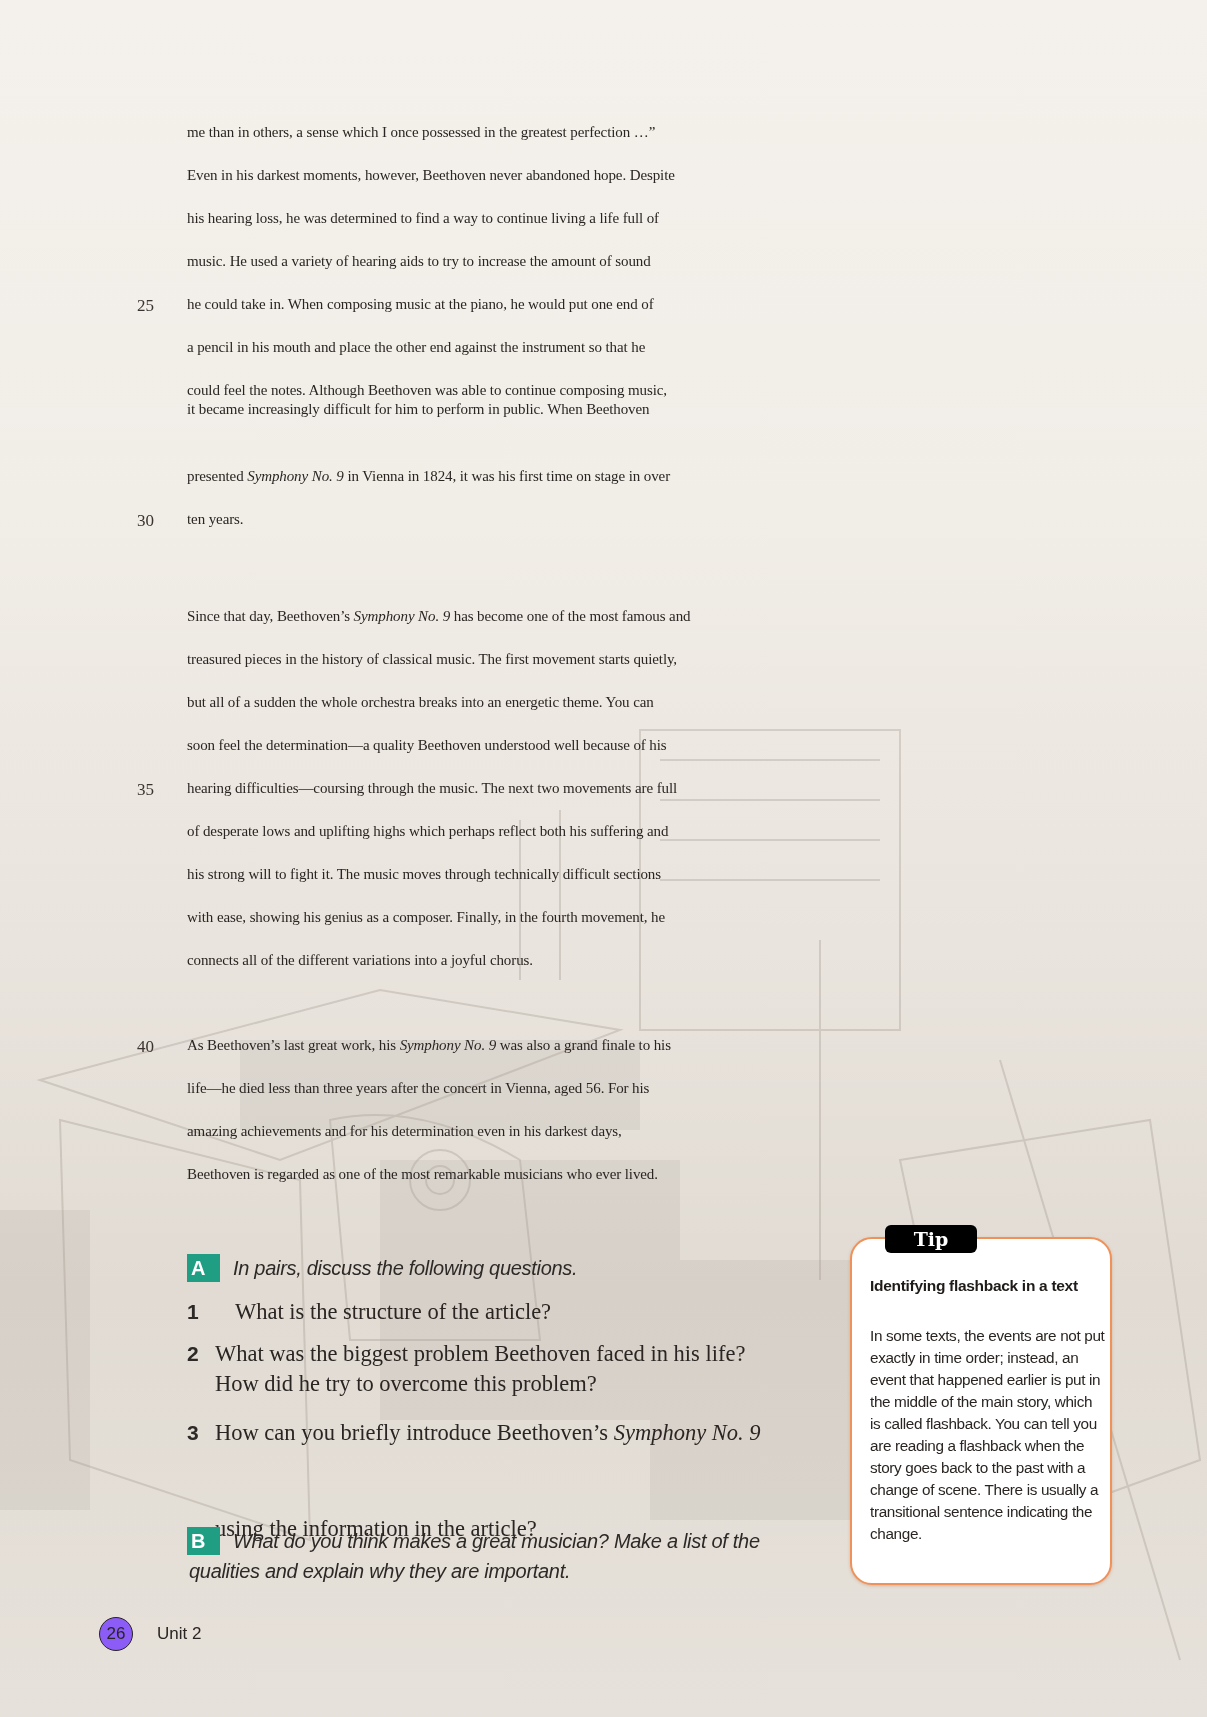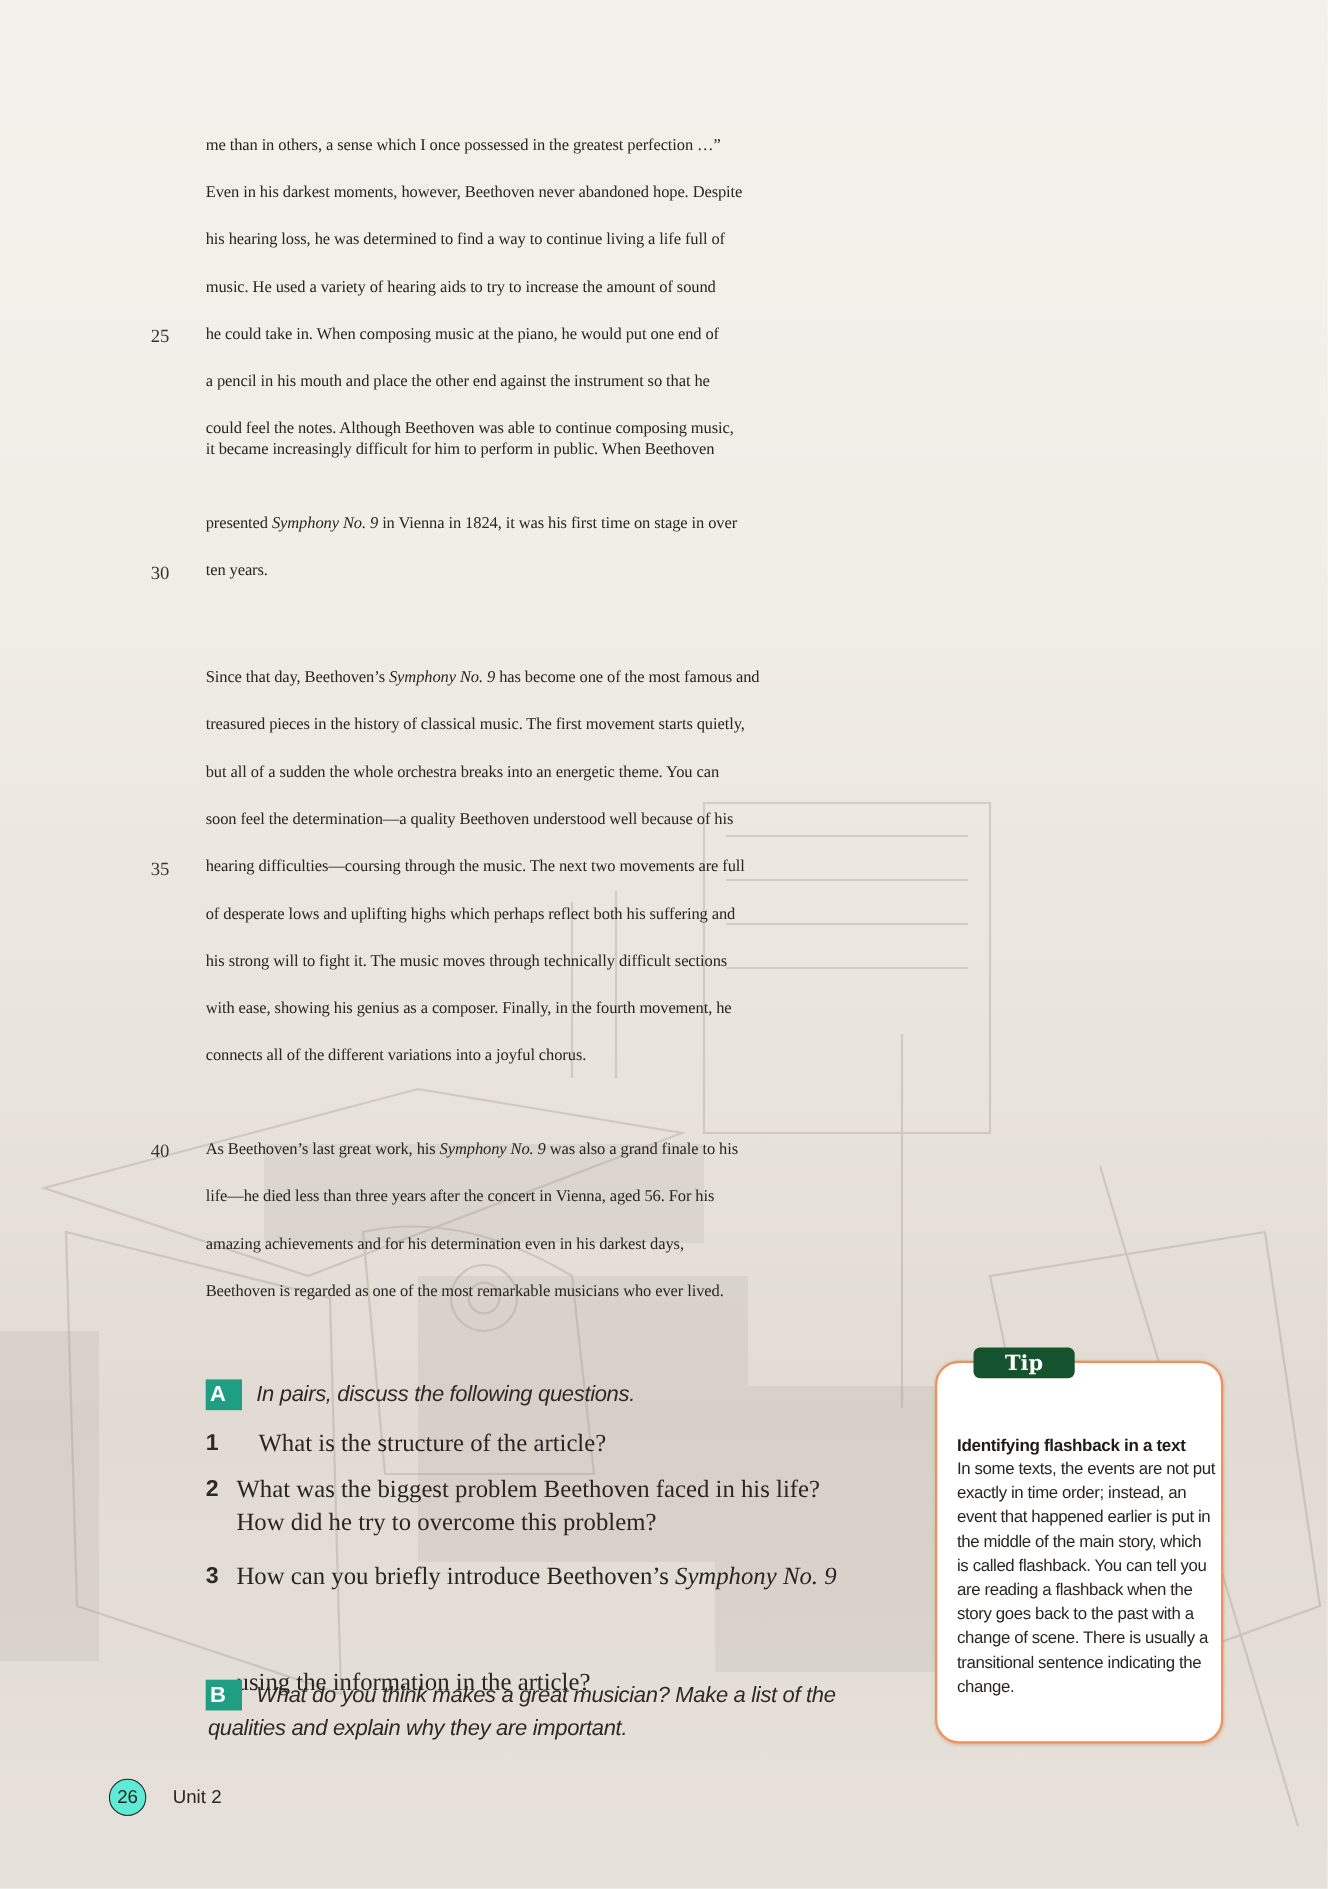--- a/index.html
+++ b/index.html
@@ -38,38 +38,38 @@
     .q-text {
       position: absolute; left: 215px; font-size: 22.5px; line-height: 30px; white-space: nowrap;
     }
     .tip-box {
       position: absolute; left: 850px; top: 1237px; width: 262px; height: 348px;
       background: #ffffff; border: 2px solid #f0915a; border-radius: 22px;
       box-shadow: 0 1px 3px rgba(180,110,60,0.35); box-sizing: border-box;
     }
     .tip-tab {
       position: absolute; left: 885px; top: 1225px; width: 92px; height: 28px;
-      background: #14532d; border-radius: 6px; color: #fff; text-align: center;
+      background: #000000; border-radius: 6px; color: #fff; text-align: center;
       font-family: "DejaVu Serif", serif; font-weight: bold; font-size: 19px; line-height: 28px;
     }
     .tip-title {
       position: absolute; left: 870px; top: 1275px; width: 230px;
       font-family: "Liberation Sans", sans-serif; font-weight: bold; font-size: 15.5px; line-height: 22px;
-      color: #1f1b19; letter-spacing: -0.3px; margin-top: 29px;
+      color: #1f1b19; letter-spacing: -0.3px;
     }
     .tip-body {
       position: absolute; left: 870px; top: 1325px; width: 236px;
       font-family: "Liberation Sans", sans-serif; font-size: 15.3px; line-height: 22px; color: #2a2522;
       letter-spacing: -0.35px;
     }
     .page-circle {
       position: absolute; left: 99px; top: 1617px; width: 34px; height: 34px;
       border: 1.5px solid #2a2522; border-radius: 50%; box-sizing: border-box;
       text-align: center; line-height: 31px; font-family: "Liberation Sans", sans-serif; font-size: 17px;
-      background: #5eead4;
+      background: #8b5cf6;
     }
     .unit-label {
       position: absolute; left: 157px; top: 1621px; font-family: "Liberation Sans", sans-serif;
       font-size: 17px; line-height: 26px; color: #2a2522;
     }
   </style>
 </head>
 <body>
 
 <svg class="bg-art" viewBox="0 0 1207 1157" preserveAspectRatio="none">

